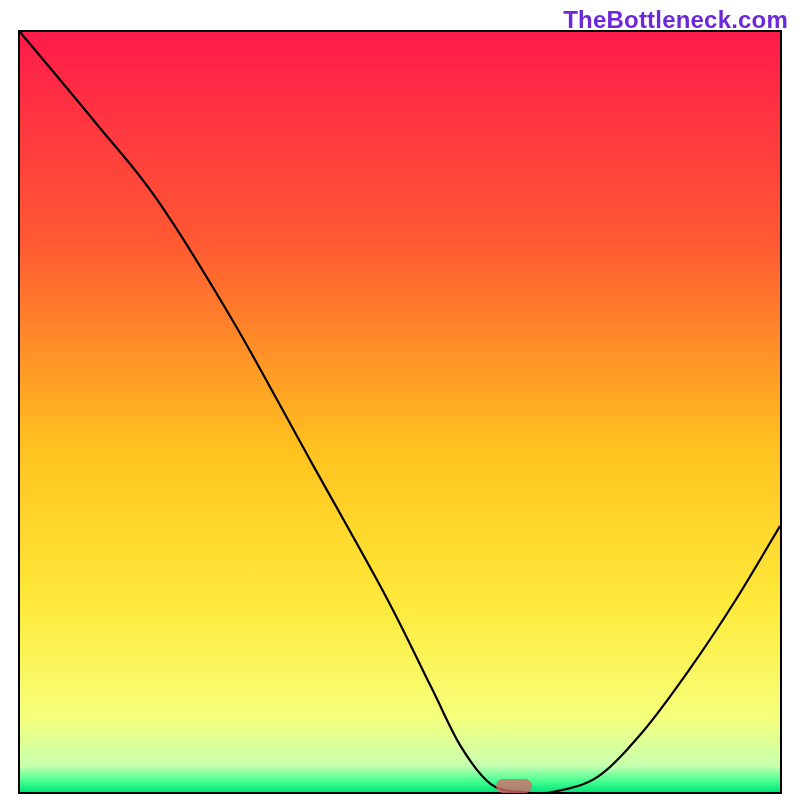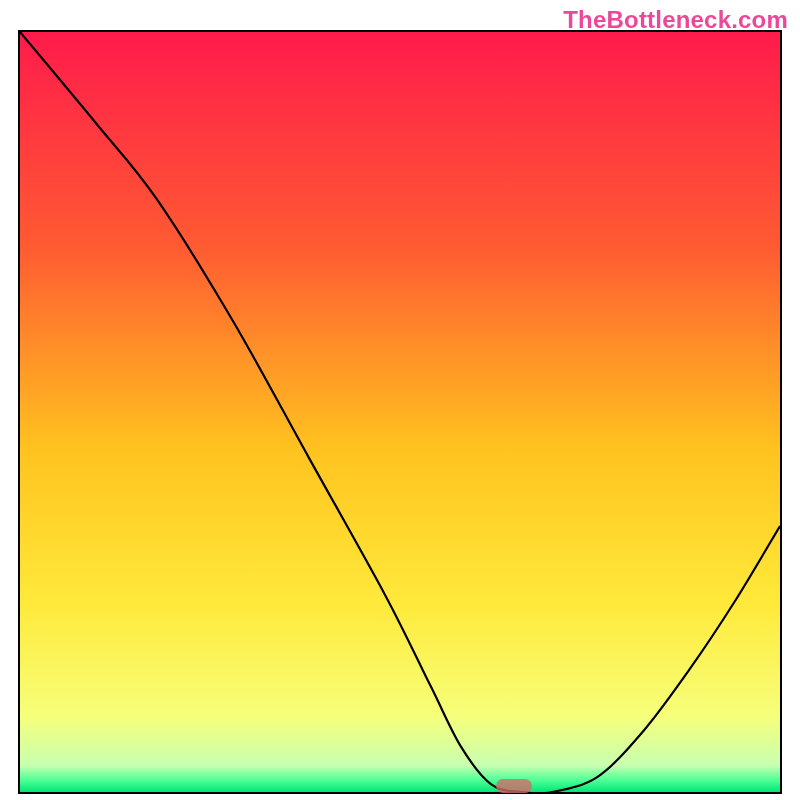--- a/index.html
+++ b/index.html
@@ -23,21 +23,21 @@
   .gradient-fill {
     position: absolute;
     inset: 0;
   }
   .watermark {
     position: absolute;
     top: 6px;
     right: 12px;
     font-size: 24px;
     font-weight: 600;
-    color: #ec4899;
+    color: #6d28d9;
     letter-spacing: 0.2px;
   }
   svg.curve {
     position: absolute;
     inset: 0;
     width: 100%;
     height: 100%;
   }
   .marker {
     position: absolute;

